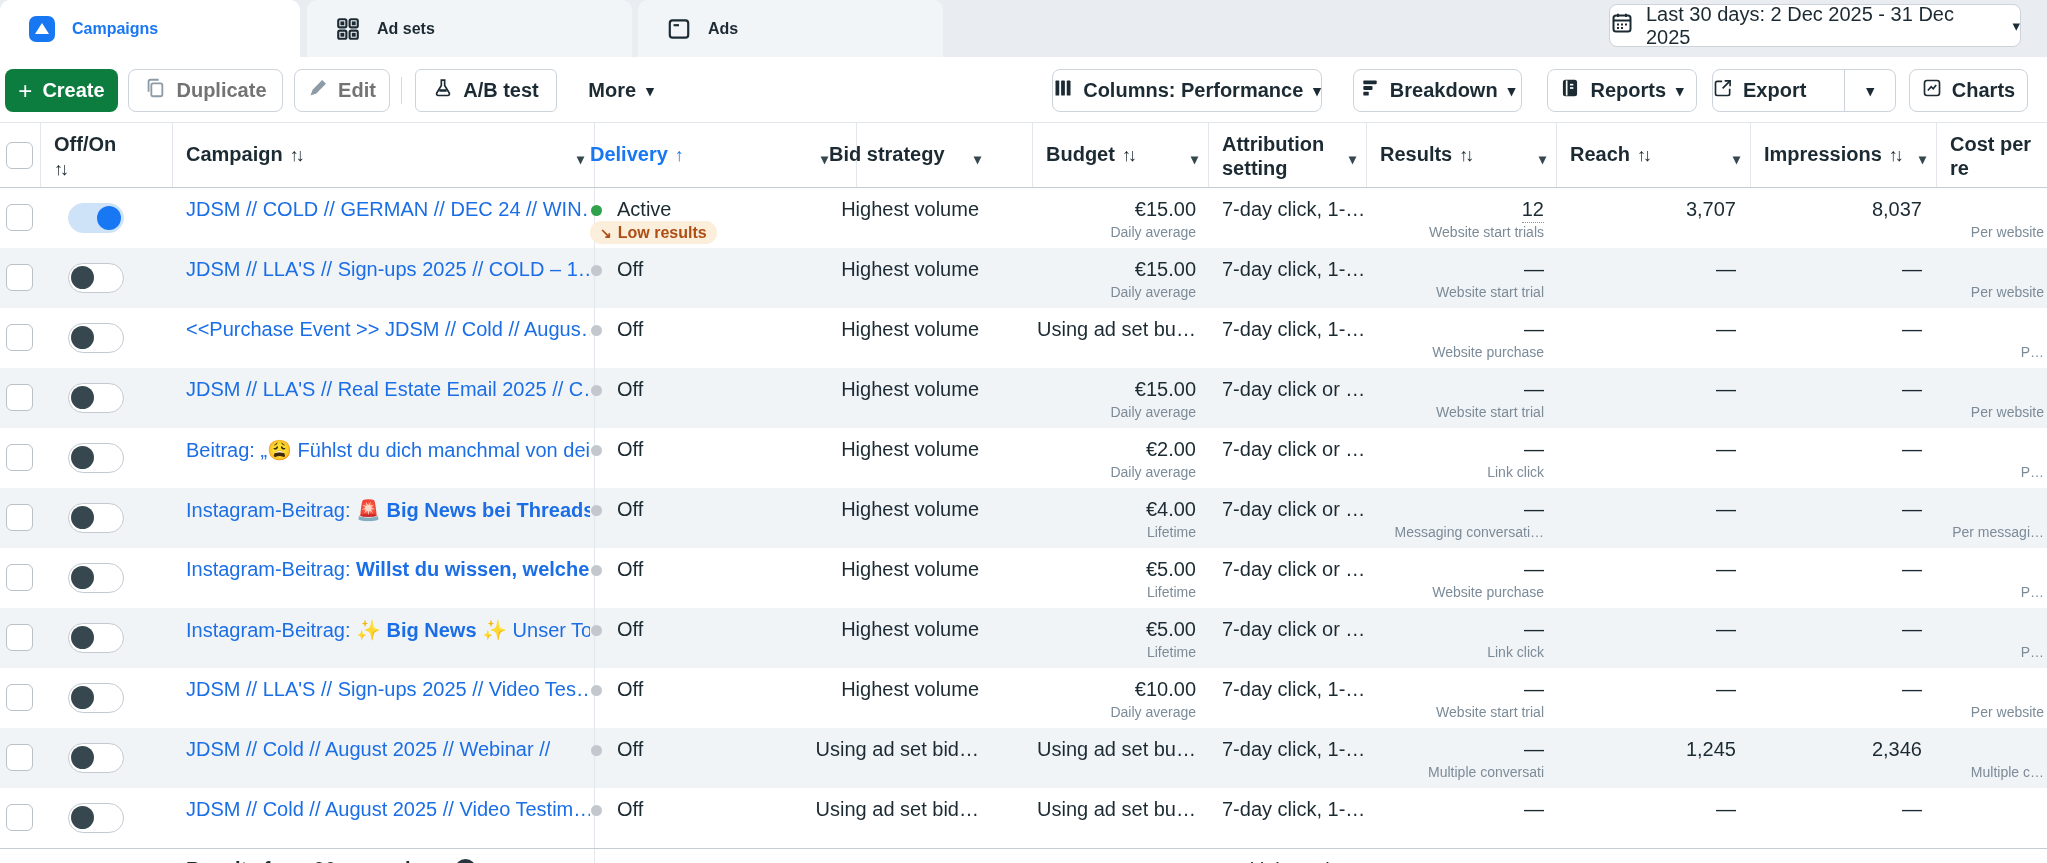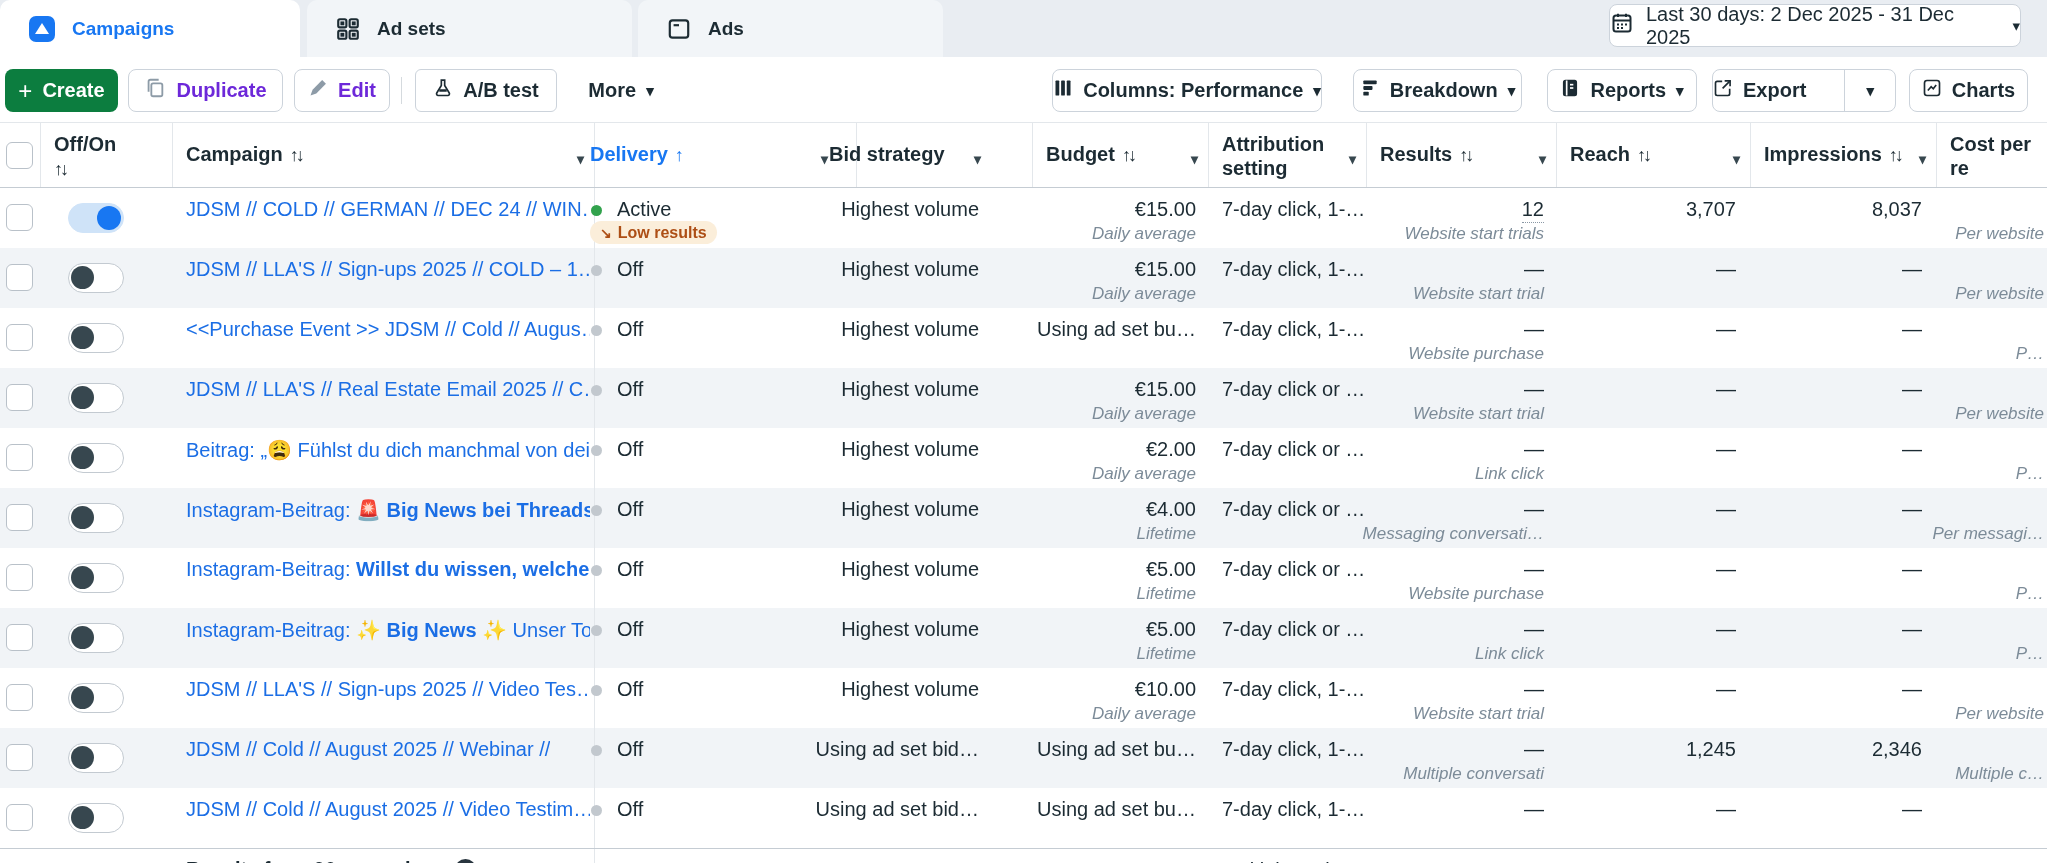--- a/index.html
+++ b/index.html
@@ -1,36 +1,36 @@
 <!DOCTYPE html>
 <html><head>
 <meta charset="utf-8">
 <style>
   * { margin:0; padding:0; box-sizing:border-box; }
   html,body { width:2047px; height:863px; overflow:hidden; }
   body { position:relative; font-family:"Liberation Sans", sans-serif; background:#fff; color:#1c2b33; }
 
   
   .tabbar { position:absolute; left:0; top:0; width:2047px; height:57px; background:#e9edf2; }
-  .tab { position:absolute; top:0; height:57px; border-radius:10px 10px 0 0; display:flex; align-items:center; gap:16px; padding-left:28px; font-size:19px; font-weight:700; color:#1c2b33; cursor:pointer; }
+  .tab { position:absolute; top:0; height:57px; border-radius:10px 10px 0 0; display:flex; align-items:center; gap:16px; padding-left:28px; font-size:16px; font-weight:700; color:#1c2b33; cursor:pointer; }
   .tab.active { background:#fff; color:#1877f2; }
   .tab.idle { background:#f2f5f8; }
   #tab-campaigns { left:0; width:300px; }
   #tab-adsets   { left:307px; width:325px; }
   #tab-ads      { left:638px; width:305px; }
   .tabicon { display:inline-flex; }
 
   .datebtn { position:absolute; left:1609px; top:4px; width:412px; height:43px; background:#fff; border:1px solid #ccd3db; border-radius:8px; display:flex; align-items:center; justify-content:center; gap:12px; font-size:20px; color:#1c2b33; cursor:pointer; }
   .datebtn .caret { font-size:15px; margin-left:4px; }
 
   
   .toolbar { position:absolute; left:0; top:57px; width:2047px; height:65px; background:#fff; }
   .btn { position:absolute; top:12px; height:43px; border:1px solid #ccd3db; border-radius:8px; background:#fff; display:flex; align-items:center; justify-content:center; gap:10px; font-size:20px; font-weight:600; color:#1c2b33; cursor:pointer; }
   .btn.primary { background:#0c7d3f; border:none; color:#fff; }
-  .btn.disabled { color:#6d28d9;text-align:right; }
+  .btn.disabled { color:#737373;text-align:right; }
   .btn.ghost { border:none; }
   .plus { font-size:24px; font-weight:400; line-height:1; }
   .caret { font-size:15px; color:inherit; }
   .tooldiv { position:absolute; left:401px; top:20px; width:1px; height:27px; background:#d5dade; }
   #btn-create    { left:5px;    width:113px; }
   #btn-duplicate { left:128px;  width:155px; }
   #btn-edit      { left:294px;  width:96px;  }
   #btn-abtest    { left:415px;  width:142px;border-radius:6px; }
   #btn-more      { left:578px;  width:86px;  }
   #btn-columns   { left:1052px; width:270px; }
@@ -64,21 +64,21 @@
   .checkbox { width:27px; height:27px; border:1.5px solid #b9c1c9; border-radius:6px; background:#fff; cursor:pointer; }
   .thead .checkbox { position:absolute; left:6px; top:19px; }
 
   
   .tbody { position:absolute; left:0; top:188px; width:2047px; height:660px; }
   .row { position:relative; width:2047px; height:60px; background:#fff; }
   .row.alt { background:#f1f4f7; }
   .vsep { position:absolute; left:594px; top:0; width:1px; height:100%; background:#e3e7eb; }
   .cell { position:absolute; top:0; height:60px; }
   .main { position:absolute; top:10px; font-size:20px; color:#1c2b33; white-space:nowrap; }
-  .sub  { position:absolute; top:36px; font-size:17px; color:#7c8b98; white-space:nowrap;font-style:italic; }
+  .sub  { position:absolute; top:36px; font-size:14px; color:#7c8b98; white-space:nowrap; }
   .row .checkbox { position:absolute; left:6px; top:16px; }
 
   .c-name .main { left:14px; max-width:404px; overflow:hidden; color:#1b6ee5; cursor:pointer; }
   .c-name .main b { font-weight:700; }
   .c-delivery .main { left:41px; }
   .c-bid .main, .c-budget .main, .c-results .main { right:12px; }
   .c-budget .sub, .c-results .sub { right:12px; }
   .c-attr .main { left:14px; }
   .c-reach .main, .c-impr .main { right:14px; }
   .c-cost .sub { right:8px; }

